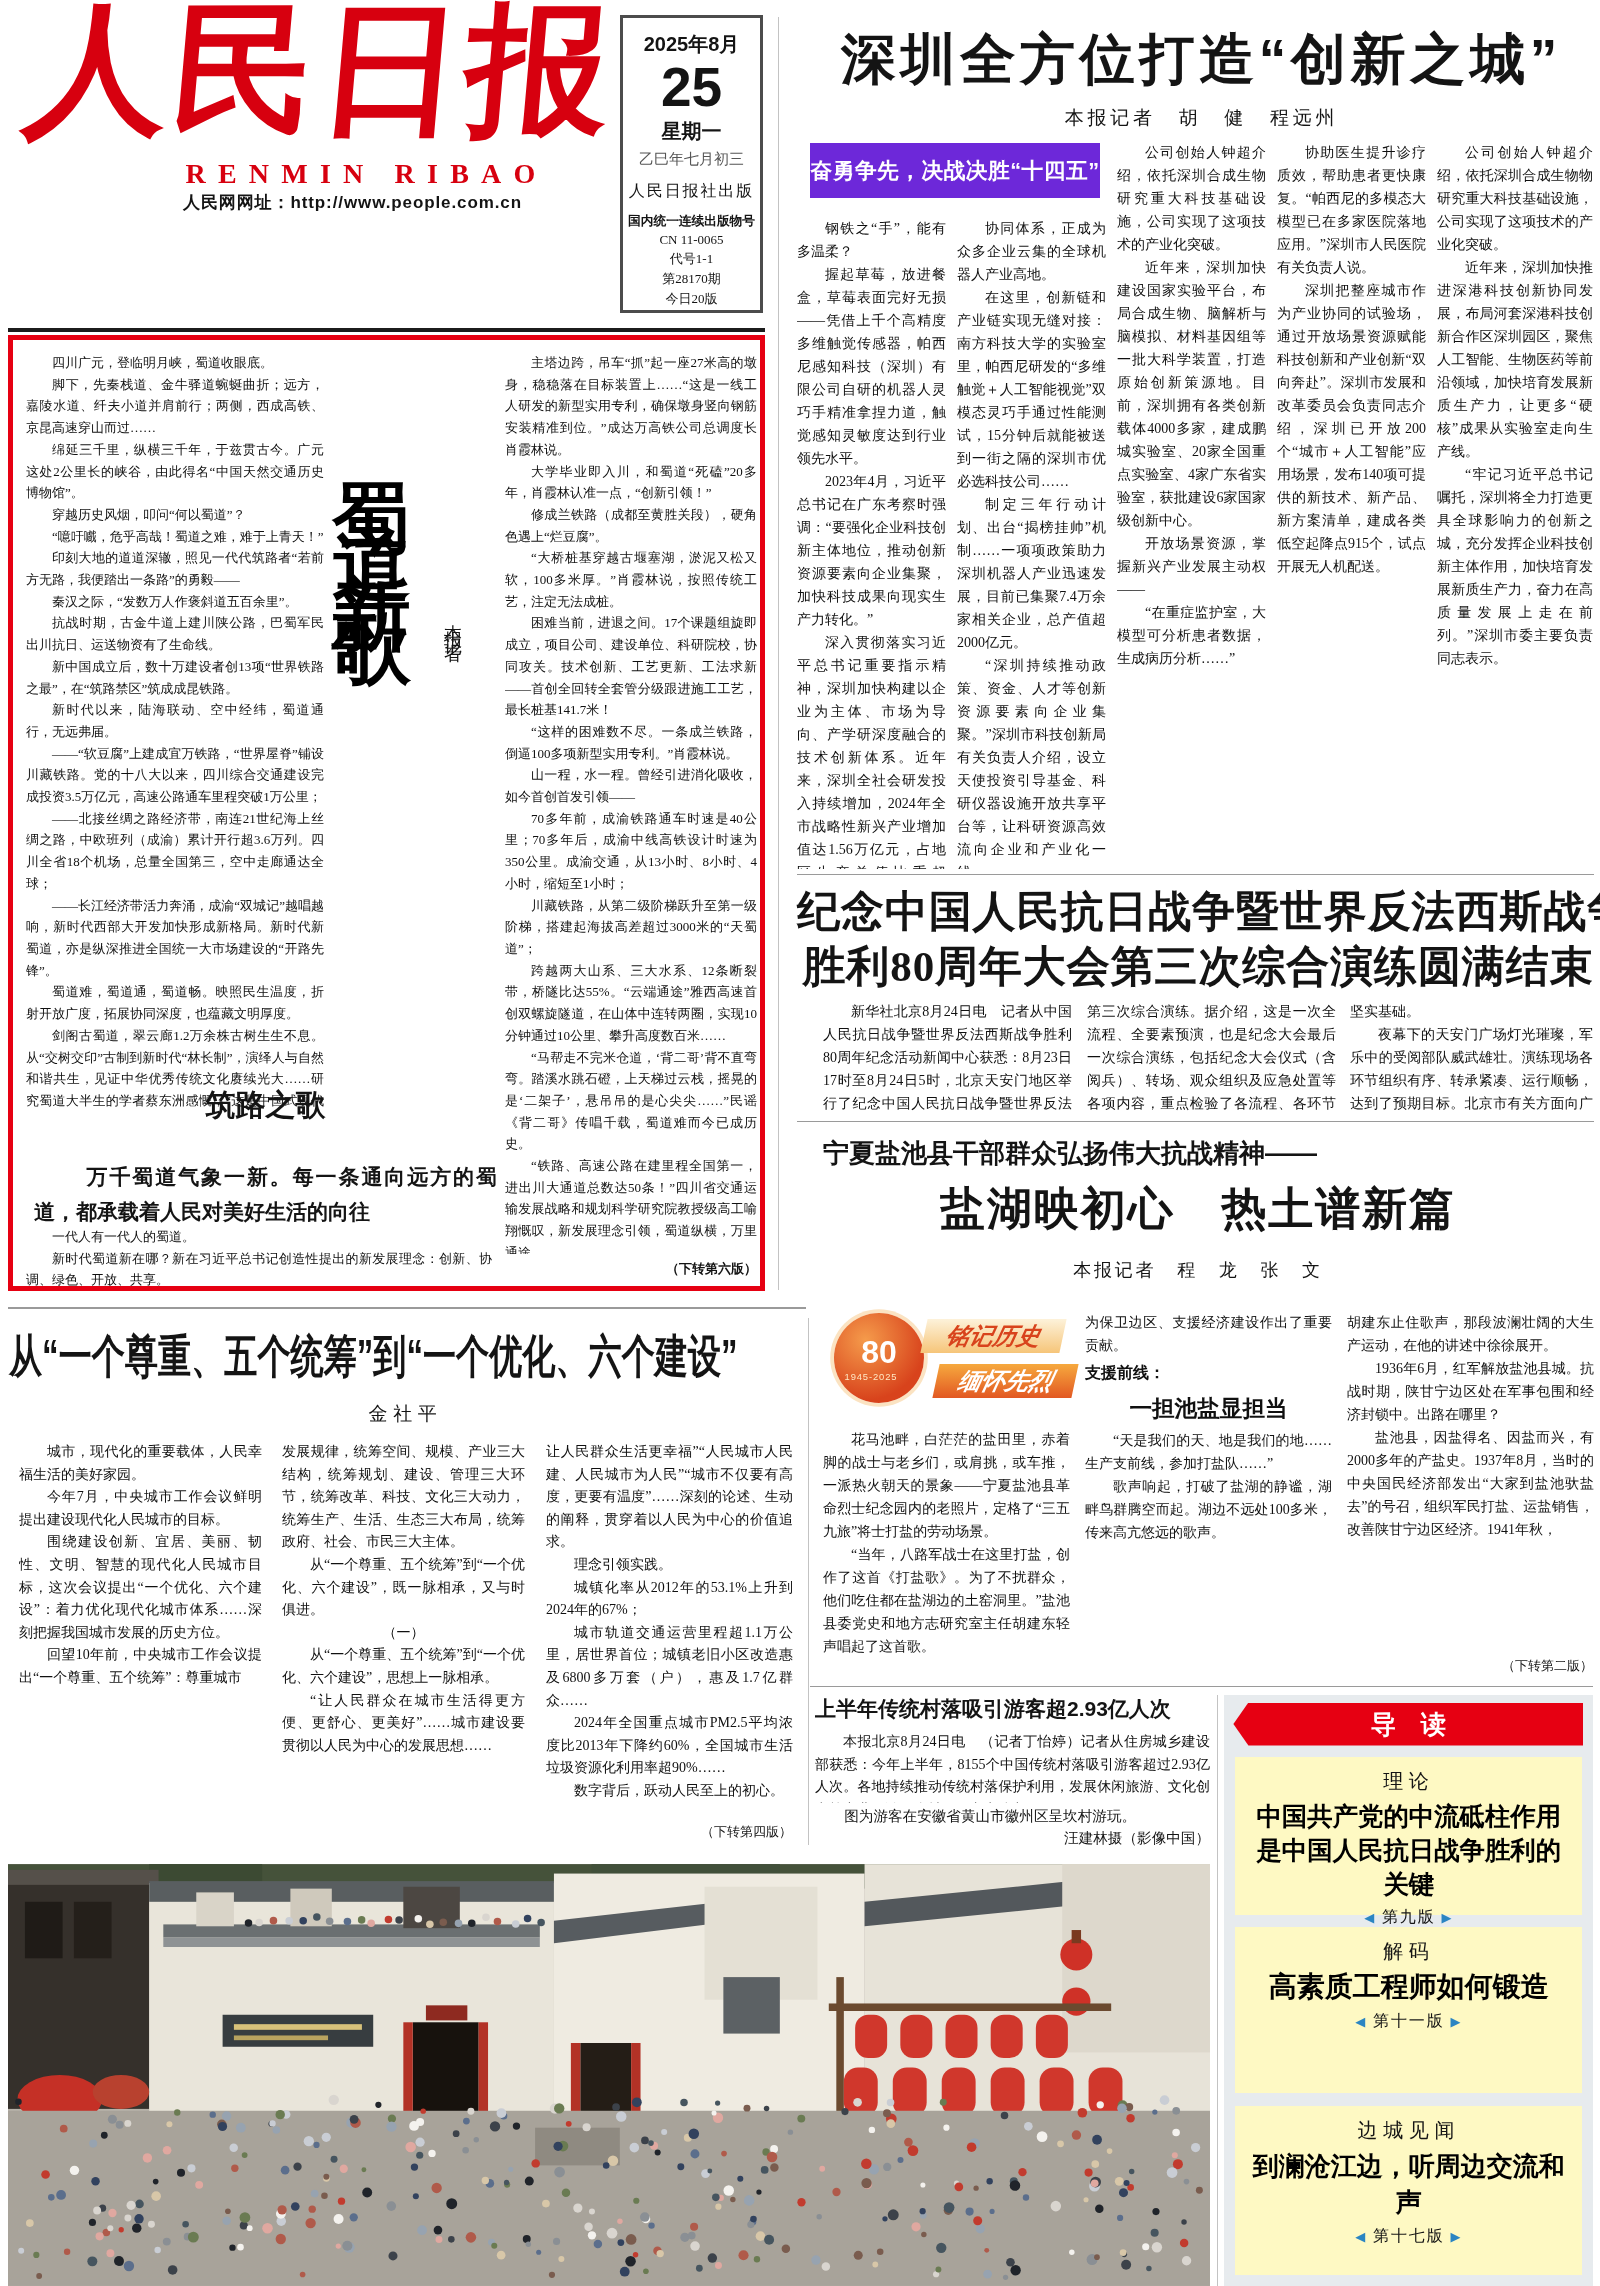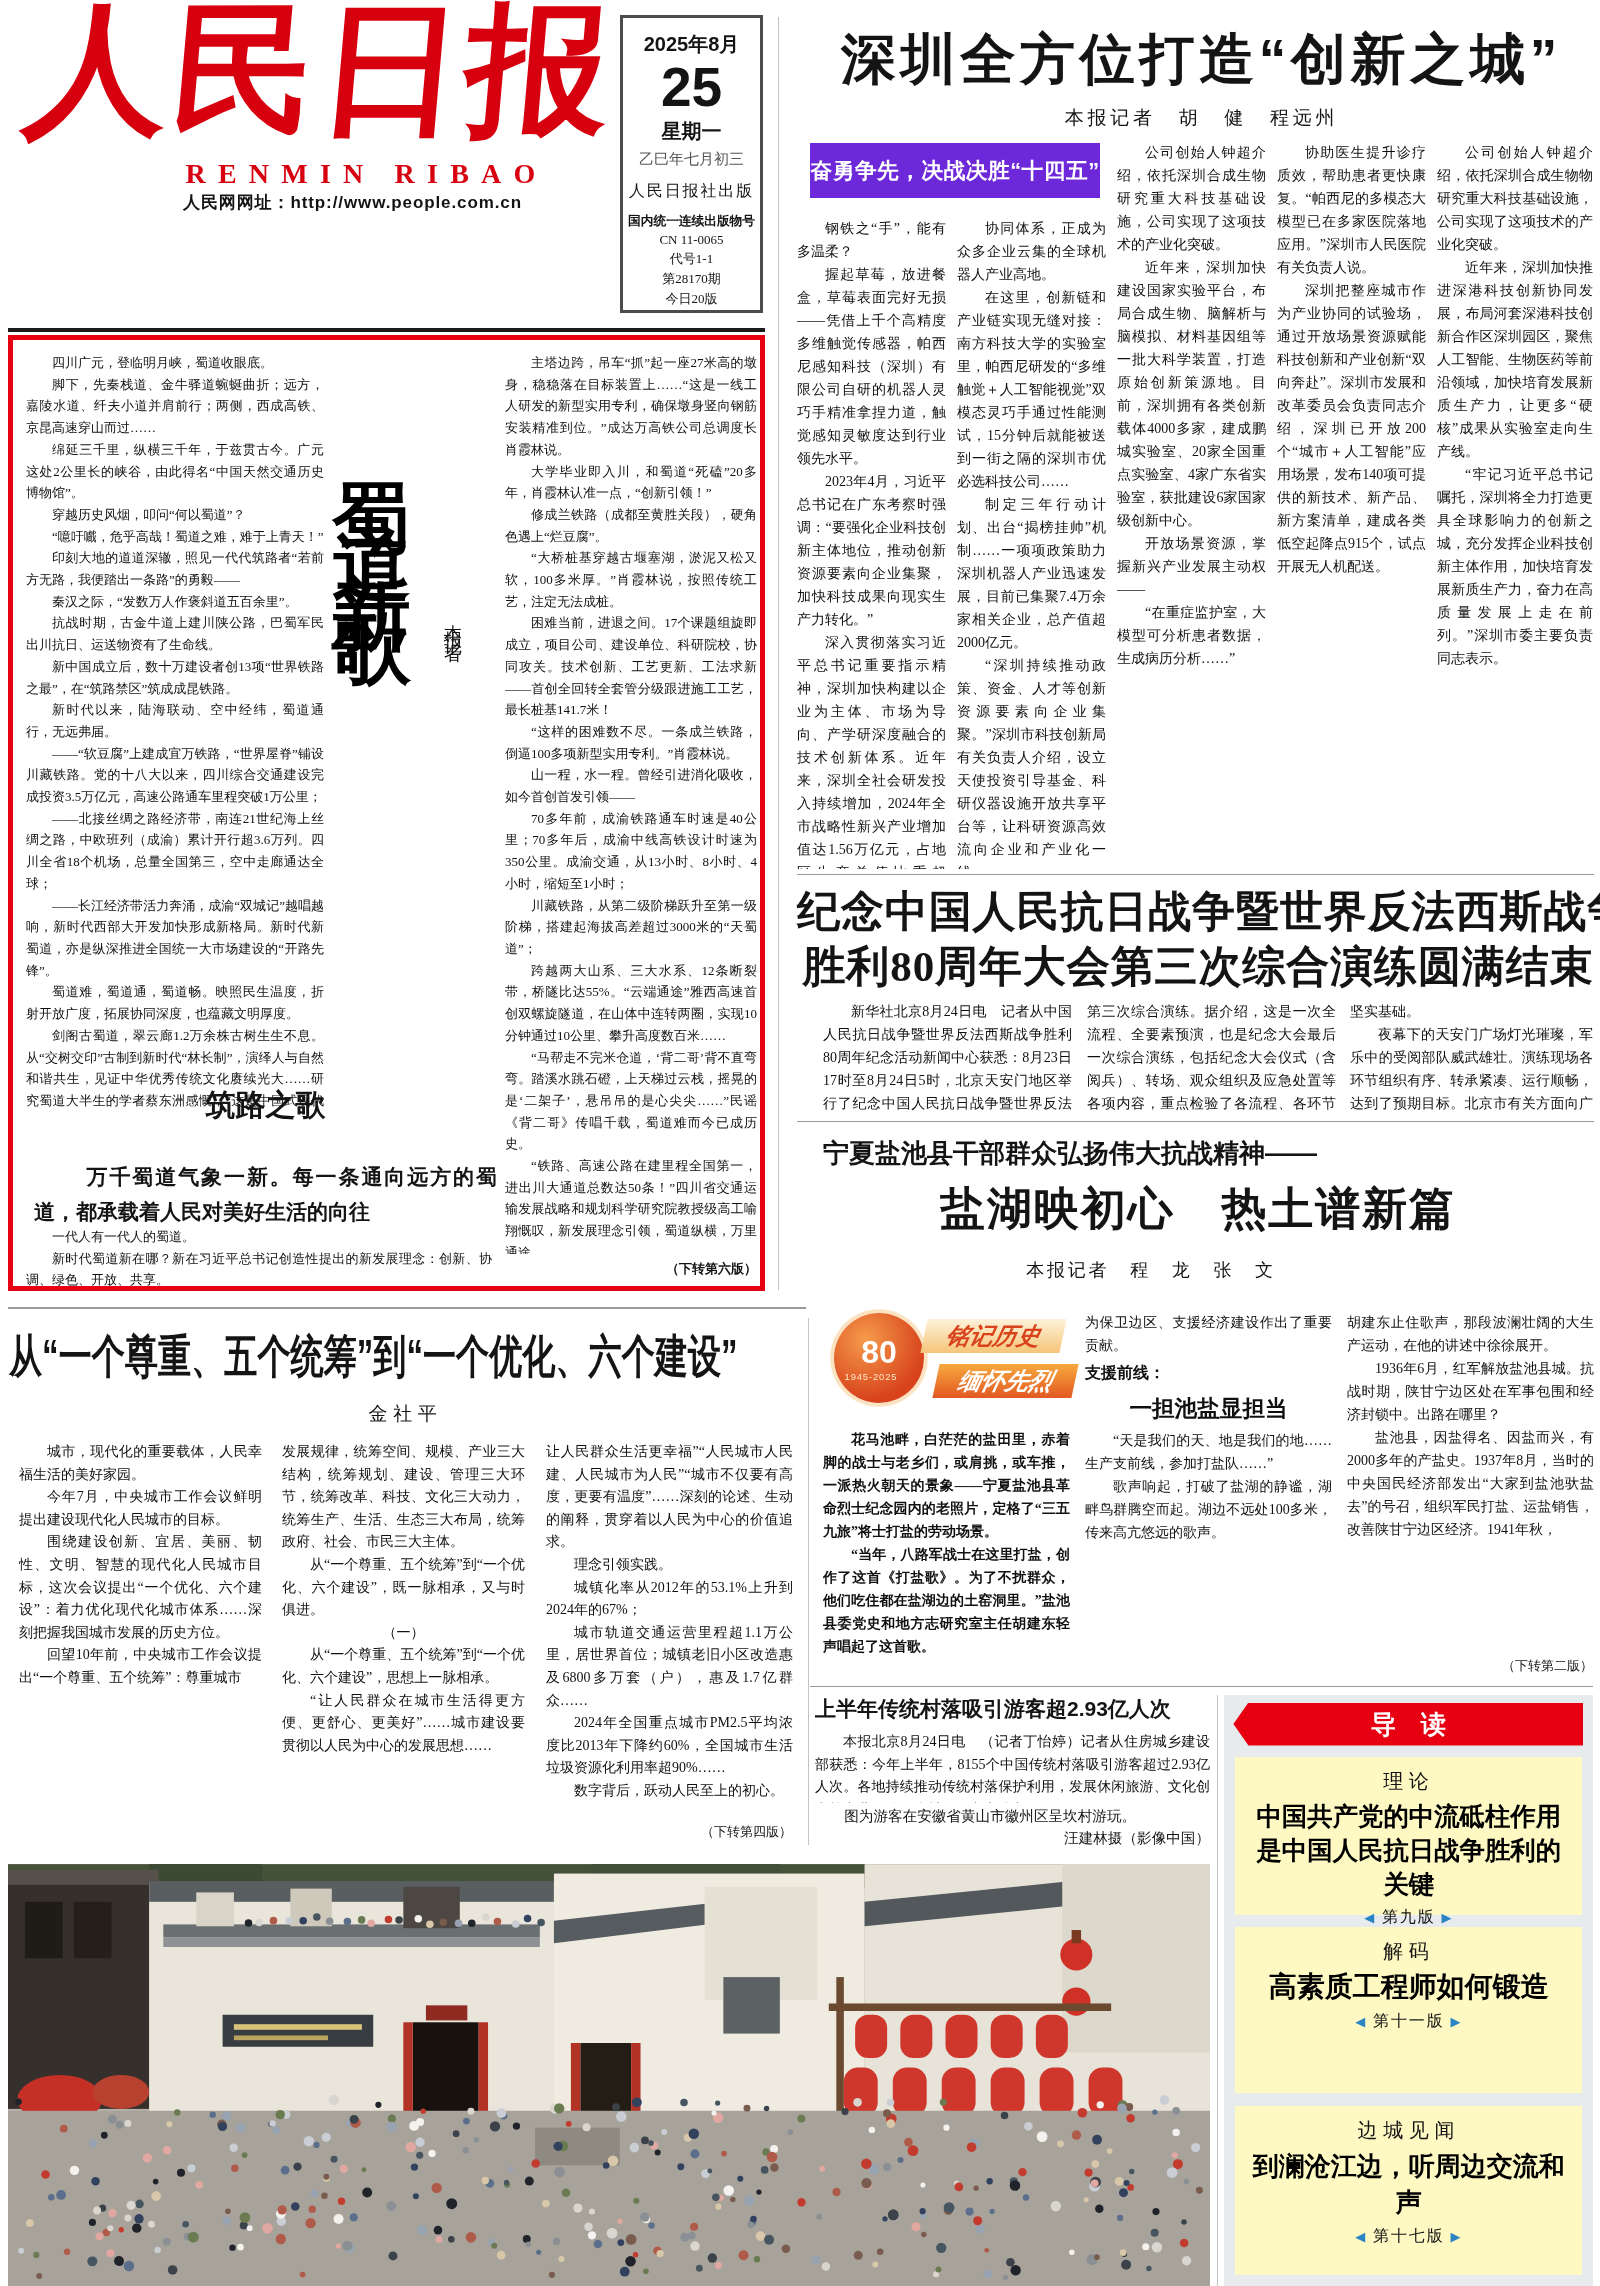--- a/index.html
+++ b/index.html
@@ -51,21 +51,21 @@
   .sz-banner{left:810px;top:143px;width:290px;height:55px;background:#6d28d9;color:#fff;text-align:center;
     font-size:21.7px;font-weight:900;line-height:55px;font-family:"Liberation Sans",sans-serif;letter-spacing:0.5px;}
   .newscol{font-size:14px;line-height:23px;}
   
   .jn-headline{width:802px;left:797px;text-align:center;font-size:43px;font-weight:900;letter-spacing:0.9px;
     white-space:nowrap;font-family:"Liberation Serif",serif;}
   
   .yc-kicker{left:823px;top:1136px;font-size:26px;font-weight:900;font-family:"Liberation Sans",sans-serif;}
   .yc-headline{left:797px;top:1179px;width:802px;text-align:center;font-size:45px;font-weight:900;
     letter-spacing:1.9px;font-family:"Liberation Sans",sans-serif;}
-  .yc-byline{left:750px;top:1258px;width:802px;text-align:center;font-size:18px;letter-spacing:2.8px;}
+  .yc-byline{left:797px;top:1258px;width:802px;text-align:center;font-size:18px;letter-spacing:2.8px;}
   .badge{left:834px;top:1311px;width:226px;height:104px;}
   .badge .emblem{position:absolute;left:0;top:1.9px;width:90px;height:90px;border-radius:50%;
     background:radial-gradient(circle at 35% 30%,#f59b4b,#d8431c 70%);box-shadow:0 0 0 3.8px #fbe3c2;}
   .badge .emblem .n80{position:absolute;left:0;top:21px;width:90px;text-align:center;color:#fff;
     font-size:32px;font-weight:900;font-family:"Liberation Sans",sans-serif;}
   .badge .emblem .yrs{position:absolute;left:0;top:58px;width:74px;text-align:center;color:#ffe9c4;
     font-size:9.4px;letter-spacing:0.9px;font-family:"Liberation Sans",sans-serif;}
   .badge .r1,.badge .r2{position:absolute;left:90px;width:139px;height:34px;line-height:34px;text-align:center;
     transform:skewX(-12deg);font-weight:900;font-style:italic;font-size:23.5px;white-space:nowrap;
     font-family:"Liberation Sans",sans-serif;}
@@ -219,21 +219,21 @@
 
 <div class="abs badge">
   <div class="emblem">
     <div class="n80">80</div>
     <div class="yrs">1945-2025</div>
   </div>
   <div class="r1">铭记历史</div>
   <div class="r2">缅怀先烈</div>
 </div>
 
-<div class="abs col newscol" style="left:823px;top:1428px;width:247px;height:252px;font-weight:bold;">
+<div class="abs col newscol" style="left:823px;top:1428px;width:247px;height:252px;">
     <p>花马池畔，白茫茫的盐田里，赤着脚的战士与老乡们，或肩挑，或车推，一派热火朝天的景象——宁夏盐池县革命烈士纪念园内的老照片，定格了“三五九旅”将士打盐的劳动场景。</p>
     <p>“当年，八路军战士在这里打盐，创作了这首《打盐歌》。为了不扰群众，他们吃住都在盐湖边的土窑洞里。”盐池县委党史和地方志研究室主任胡建东轻声唱起了这首歌。</p>
   </div>
 <div class="abs col newscol" style="left:1085px;top:1311px;width:247px;height:369px;">
     <p style="text-indent: 0px;">为保卫边区、支援经济建设作出了重要贡献。</p>
     <p class="kicker2">支援前线：</p>
     <p class="subhead2">一担池盐显担当</p>
     <p>“天是我们的天、地是我们的地……生产支前线，参加打盐队……”</p>
     <p>歌声响起，打破了盐湖的静谧，湖畔鸟群腾空而起。湖边不远处100多米，传来高亢悠远的歌声。</p>
   </div>

